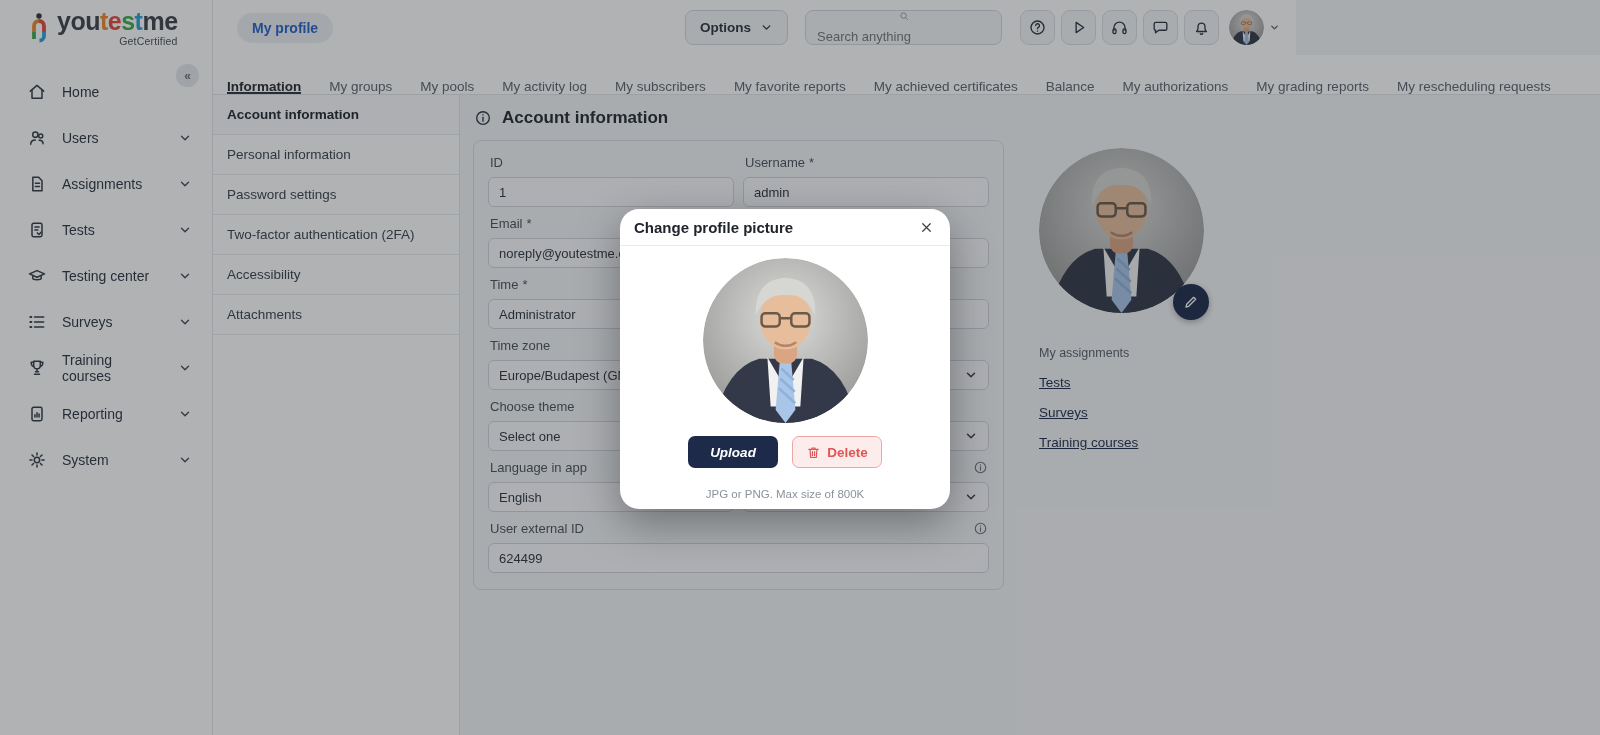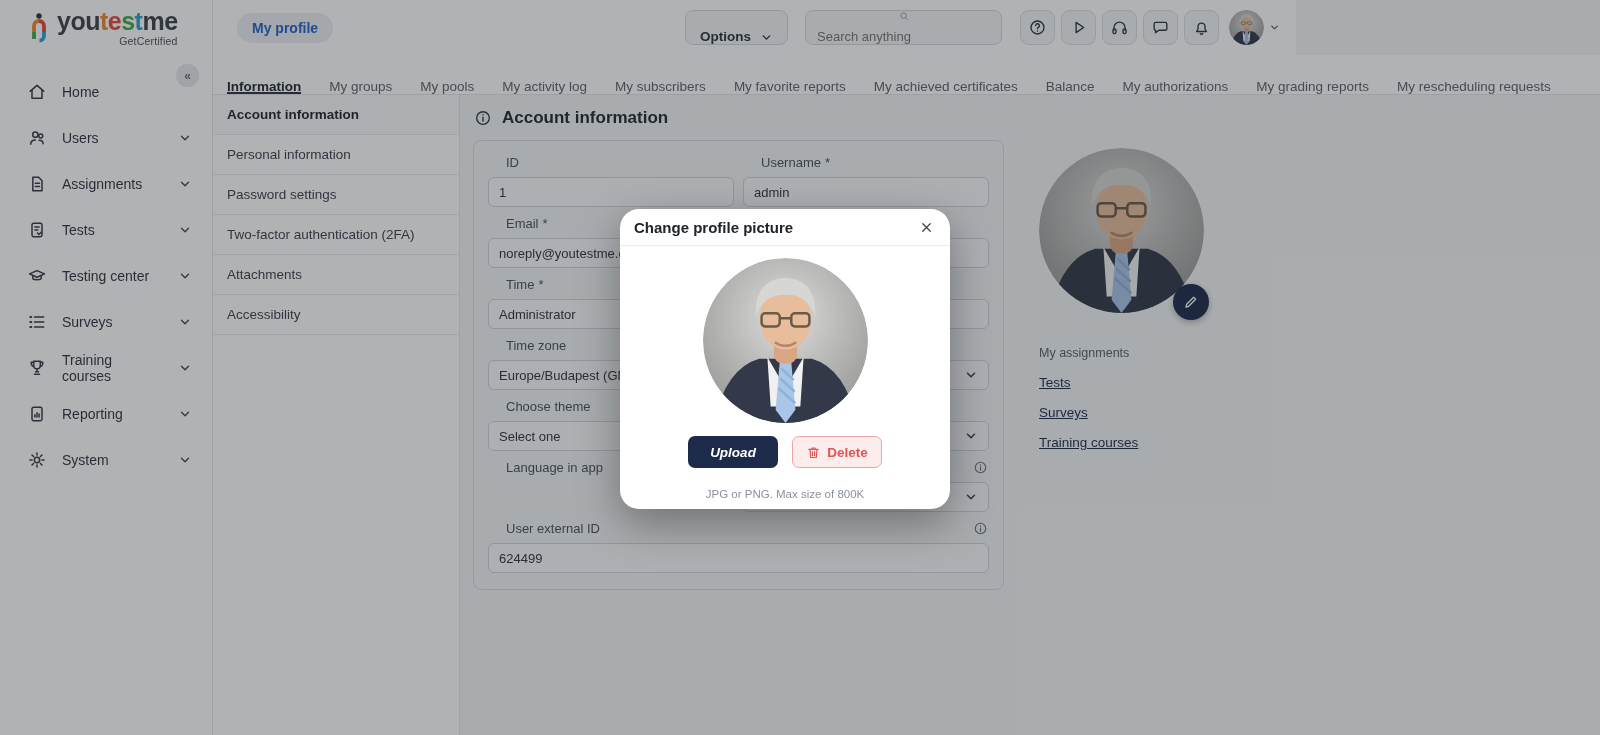--- a/index.html
+++ b/index.html
@@ -7,21 +7,21 @@
   body { font-family:"Liberation Sans", sans-serif; background:#f5f6f8; position:relative; }
   .app { position:absolute; inset:0; }
 
   
   .topbar { position:absolute; left:0; top:0; width:1296px; height:55px; background:#fff; display:flex; align-items:center; z-index:1; }
   .logo-area { width:213px; height:55px; border-right:1px solid #e2e4e8; display:flex; align-items:center; padding-left:26px; gap:7px; flex:none; }
   .logo-text { font-size:25px; font-weight:700; letter-spacing:-0.5px; line-height:1; }
   .logo-sub { font-size:10.5px; color:#4a5056; text-align:right; margin-top:1px; letter-spacing:0.2px; }
   .page-chip { margin-left:24px; background:#edeff3; border-radius:16px; padding:7px 15px; color:#2563c9; font-weight:700; font-size:14px; }
   .topbar-right { margin-left:auto; display:flex; align-items:center; padding-right:16px; }
-  .options-btn { height:35px; border:1px solid #d4d8de; border-radius:8px; background:#f5f6f8; display:flex; align-items:flex-end; gap:9px; padding:0 14px; font-size:13.5px; font-weight:600; color:#2b3340; cursor:pointer; }
+  .options-btn { height:35px; border:1px solid #d4d8de; border-radius:8px; background:#f5f6f8; display:flex; align-items:center; gap:9px; padding:0 14px; font-size:13.5px; font-weight:600; color:#2b3340; cursor:pointer; }
   .search-box { width:197px; height:35px; border:1px solid #d4d8de; border-radius:8px; background:#f5f6f8; display:flex; align-items:center; gap:8px; padding:0 11px; margin-left:17px; color:#8a919b;flex-direction:column; }
   .search-box input { border:none; outline:none; background:transparent; font-size:13px; color:#3a414b; width:100%; font-family:"Liberation Sans", sans-serif; }
   .icon-group { display:flex; align-items:center; gap:6px; margin-left:18px; }
   .icon-btn { width:35px; height:35px; border:1px solid #dadde2; border-radius:9px; background:#f5f6f8; display:flex; align-items:center; justify-content:center; color:#2b3340; cursor:pointer; }
   .topbar-avatar { width:35px; height:35px; border-radius:50%; overflow:hidden; margin-left:10px; cursor:pointer; flex:none; }
   .caret { color:#5a6270; margin-left:5px; display:flex; }
 
   
   .sidebar { position:absolute; left:0; top:55px; width:213px; height:680px; background:#fff; border-right:1px solid #e2e4e8; padding-top:14px; z-index:1; }
   .side-item { height:46px; display:flex; align-items:center; gap:15px; padding:0 20px 0 27px; font-size:14px; font-weight:500; color:#2e3540; cursor:pointer; }
@@ -39,21 +39,21 @@
   .subnav-item { height:40px; display:flex; align-items:center; padding-left:14px; font-size:13.5px; color:#3c434c; border-bottom:1px solid #e9ebee; cursor:pointer; }
   .subnav-item.active { font-weight:700; color:#22272e; background:#fafbfc; }
 
   
   .main { position:absolute; left:460px; top:95px; width:1140px; height:640px; background:#f5f6f8; }
   .heading { position:absolute; left:14px; top:13px; display:flex; align-items:center; gap:10px; font-size:17px; font-weight:700; color:#23292f; }
   .heading .h-ic { display:flex; color:#2b3340; }
   .card { position:absolute; left:13px; top:45px; width:531px; height:450px; border:1px solid #d7dae0; border-radius:8px; padding:13px 14px; }
   .form-row { display:flex; gap:9px; margin-bottom:8px; position:relative; }
   .field { flex:1; min-width:0; }
-  .field label { display:block; font-size:13px; line-height:18px; min-height:18px; color:#4a5159; margin:0 0 5px 18px; white-space:nowrap; }
+  .field label { display:block; font-size:13px; line-height:18px; min-height:18px; color:#4a5159; margin:0 0 5px 2px; white-space:nowrap; }
   .req { margin-left:4px; color:#4a5159; }
   .control { width:100%; height:30px; border:1px solid #d1d5db; border-radius:6px; background:#fafbfd; font-size:13px; color:#2f353d; padding:0 10px; display:flex; align-items:center; font-family:"Liberation Sans", sans-serif; }
   input.control { outline:none; }
   .select { justify-content:space-between; cursor:pointer; gap:6px; }
   .select .sel-text { overflow:hidden; white-space:nowrap; }
   .select .chev { color:#3a414b; display:flex; flex:none; }
   .info-right { position:absolute; right:1px; top:1px; color:#6b717b; display:flex; cursor:pointer; }
 
   
   .profile-panel { position:absolute; left:579px; top:53px; width:300px; }
@@ -326,22 +326,22 @@
     <div class="tab">My authorizations</div>
     <div class="tab">My grading reports</div>
     <div class="tab">My rescheduling requests</div>
   </nav>
 
   <nav class="subnav">
     <div class="subnav-item active">Account information</div>
     <div class="subnav-item">Personal information</div>
     <div class="subnav-item">Password settings</div>
     <div class="subnav-item">Two-factor authentication (2FA)</div>
+    <div class="subnav-item">Accessibility</div>
     <div class="subnav-item">Attachments</div>
-    <div class="subnav-item">Accessibility</div>
   </nav>
 
   <main class="main">
     <div class="heading">
       <span class="h-ic">
           <svg width="18" height="18" viewBox="0 0 24 24" fill="none" stroke="currentColor" stroke-width="1.8" stroke-linecap="round">
             <circle cx="12" cy="12" r="8.4"></circle>
             <path d="M12 11v5.2"></path>
             <circle cx="12" cy="7.8" r="1" fill="currentColor" stroke="none"></circle>
           </svg>
@@ -429,20 +429,28 @@
                   <path d="M6 9l6 6 6-6"></path>
                 </svg>
               </span>
           </div>
         </div>
       </div>
 
       <div class="form-row">
         <div class="field">
           <label>Language in app</label>
+          <div class="control select">
+            <span class="sel-text">English</span>
+            <span class="chev">
+                <svg width="14" height="14" viewBox="0 0 24 24" fill="none" stroke="currentColor" stroke-width="2.6" stroke-linecap="round" stroke-linejoin="round">
+                  <path d="M6 9l6 6 6-6"></path>
+                </svg>
+              </span>
+          </div>
         </div>
         <div class="field">
           <label></label>
           <div class="control select">
             <span class="sel-text"></span>
             <span class="chev">
                 <svg width="14" height="14" viewBox="0 0 24 24" fill="none" stroke="currentColor" stroke-width="2.6" stroke-linecap="round" stroke-linejoin="round">
                   <path d="M6 9l6 6 6-6"></path>
                 </svg>
               </span>

